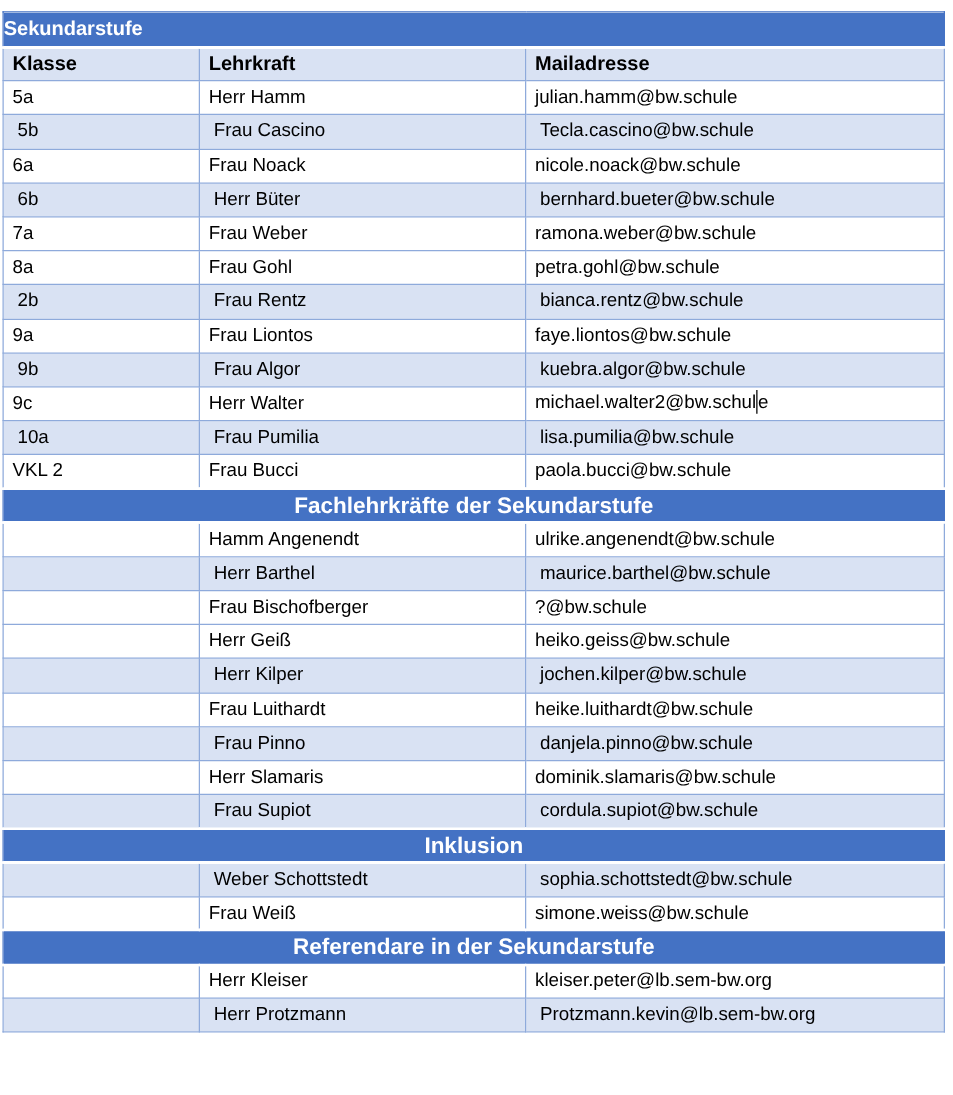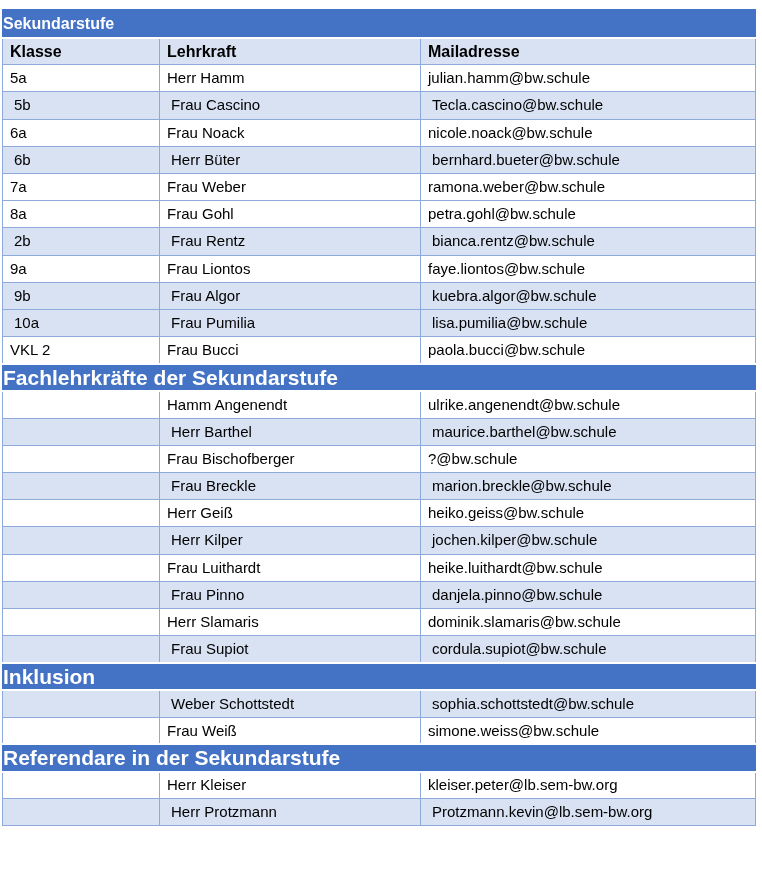--- a/index.html
+++ b/index.html
@@ -61,22 +61,22 @@
   tr.colhead-row td{
     background:var(--band);
     font-weight:bold;
     font-size:16px;
   }
   
   tr.section-row td{
     background:var(--accent);
     color:var(--header-text);
     font-weight:bold;
-    font-size:21px;
-    text-align:left;
+    font-size:18px;
+    text-align:center;
     border-left:1px solid var(--accent);
     border-right:1px solid var(--accent);
     border-top:2px solid #FFFFFF;
     border-bottom:2px solid #FFFFFF;
     padding:0;
   }
   
   .caret{
     display:inline-block;
     width:1.5px;
@@ -143,20 +143,25 @@
         <tr>
           <td class="klasse">9a</td>
           <td>Frau Liontos</td>
           <td>faye.liontos@bw.schule</td>
         </tr>
         <tr class="band">
           <td class="klasse">9b</td>
           <td>Frau Algor</td>
           <td>kuebra.algor@bw.schule</td>
         </tr>
+        <tr>
+          <td class="klasse">9c</td>
+          <td>Herr Walter</td>
+          <td>michael.walter2@bw.schul<span class="caret"></span>e</td>
+        </tr>
         <tr class="band">
           <td class="klasse">10a</td>
           <td>Frau Pumilia</td>
           <td>lisa.pumilia@bw.schule</td>
         </tr>
         <tr>
           <td class="klasse">VKL 2</td>
           <td>Frau Bucci</td>
           <td>paola.bucci@bw.schule</td>
         </tr>
@@ -170,25 +175,20 @@
         </tr>
         <tr class="band">
           <td class="klasse"></td>
           <td>Herr Barthel</td>
           <td>maurice.barthel@bw.schule</td>
         </tr>
         <tr>
           <td class="klasse"></td>
           <td>Frau Bischofberger</td>
           <td>?@bw.schule</td>
-        </tr>
-        <tr class="band">
-          <td class="klasse"></td>
-          <td>Frau Breckle</td>
-          <td>marion.breckle@bw.schule</td>
         </tr>
         <tr>
           <td class="klasse"></td>
           <td>Herr Geiß</td>
           <td>heiko.geiss@bw.schule</td>
         </tr>
         <tr class="band">
           <td class="klasse"></td>
           <td>Herr Kilper</td>
           <td>jochen.kilper@bw.schule</td>

